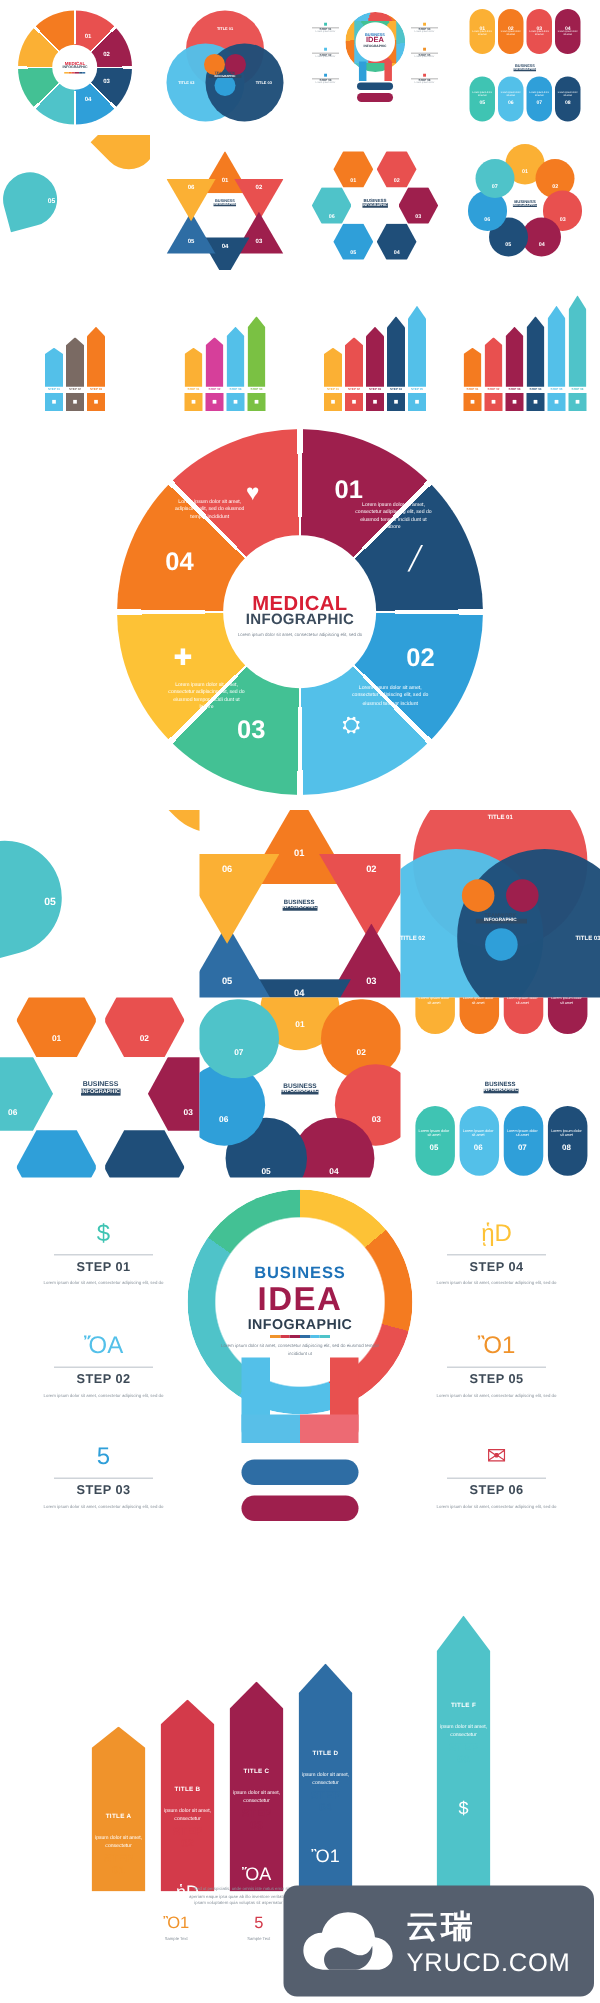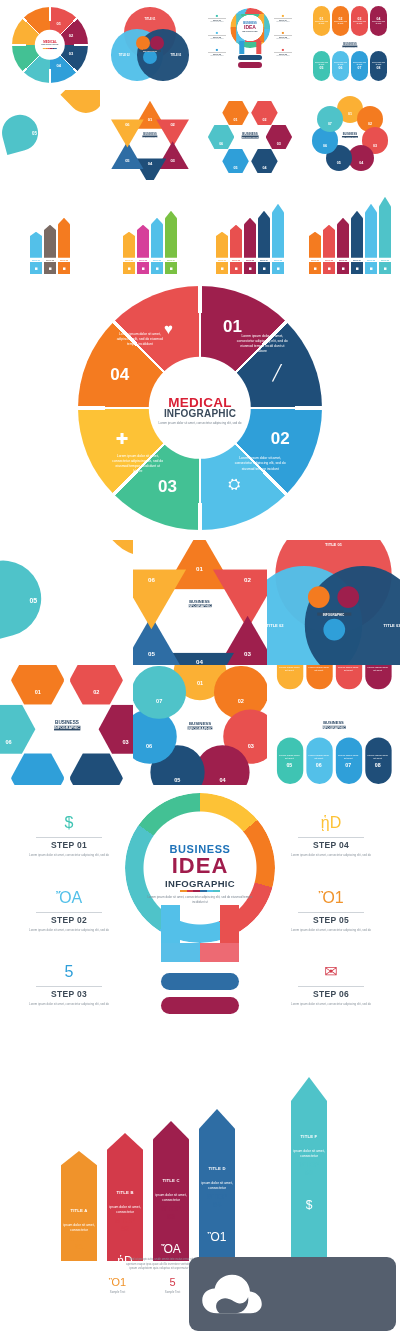--- a/index.html
+++ b/index.html
@@ -737,16 +737,18 @@
   </div>
 
   <div id="watermark">
     <div id="wm-cloud">
       <svg viewBox="0 0 100 70" width="62" height="44" aria-hidden="true">
         <path d="M26 66 C10 66 2 56 2 45 C2 34 11 26 22 26 C25 13 36 4 50 4 C66 4 78 16 79 31 C90 32 98 41 98 51 C98 60 90 66 80 66 Z" fill="#ffffff"></path>
         <path d="M30 66 C22 60 22 47 33 43 C45 39 52 48 60 50 C68 52 74 46 76 40 C78 53 70 66 56 66 Z" fill="#555f6e"></path>
       </svg>
     </div>
     <div id="wm-text">
+      <div class="wm1">云瑞</div>
+      <div class="wm2">YRUCD.COM</div>
     </div>
   </div>
 
 </div>
 
 </body></html>

